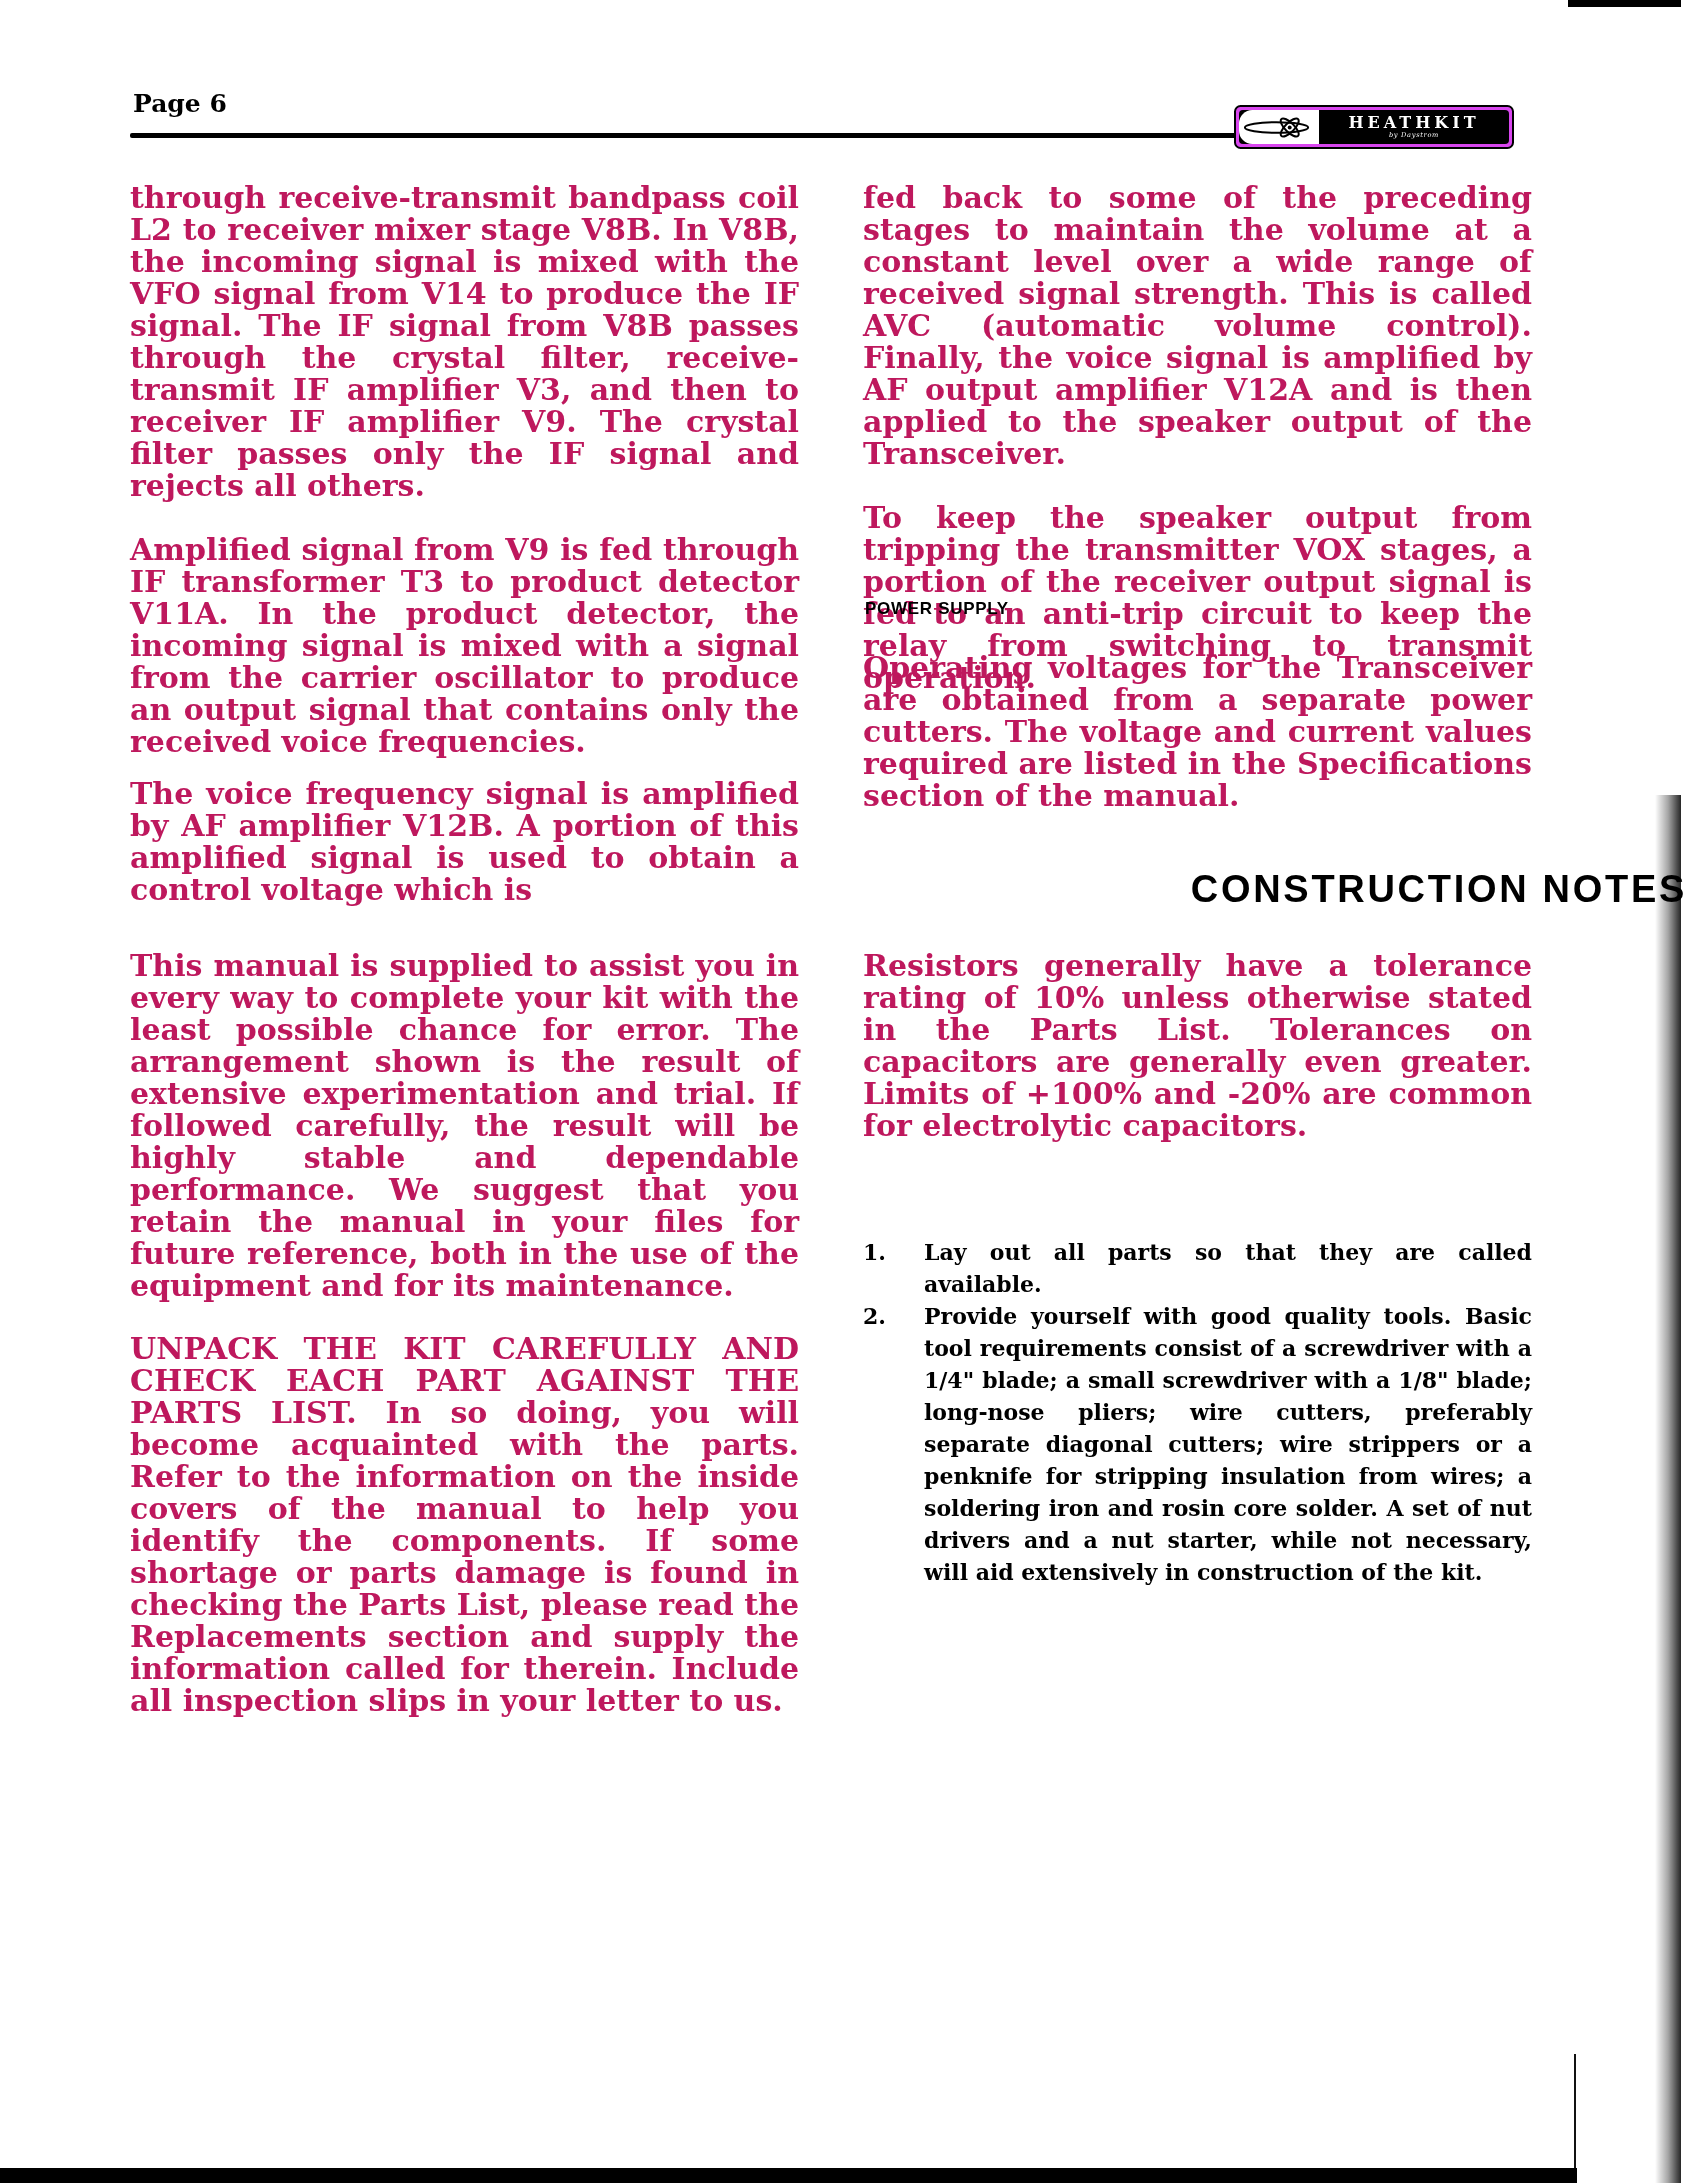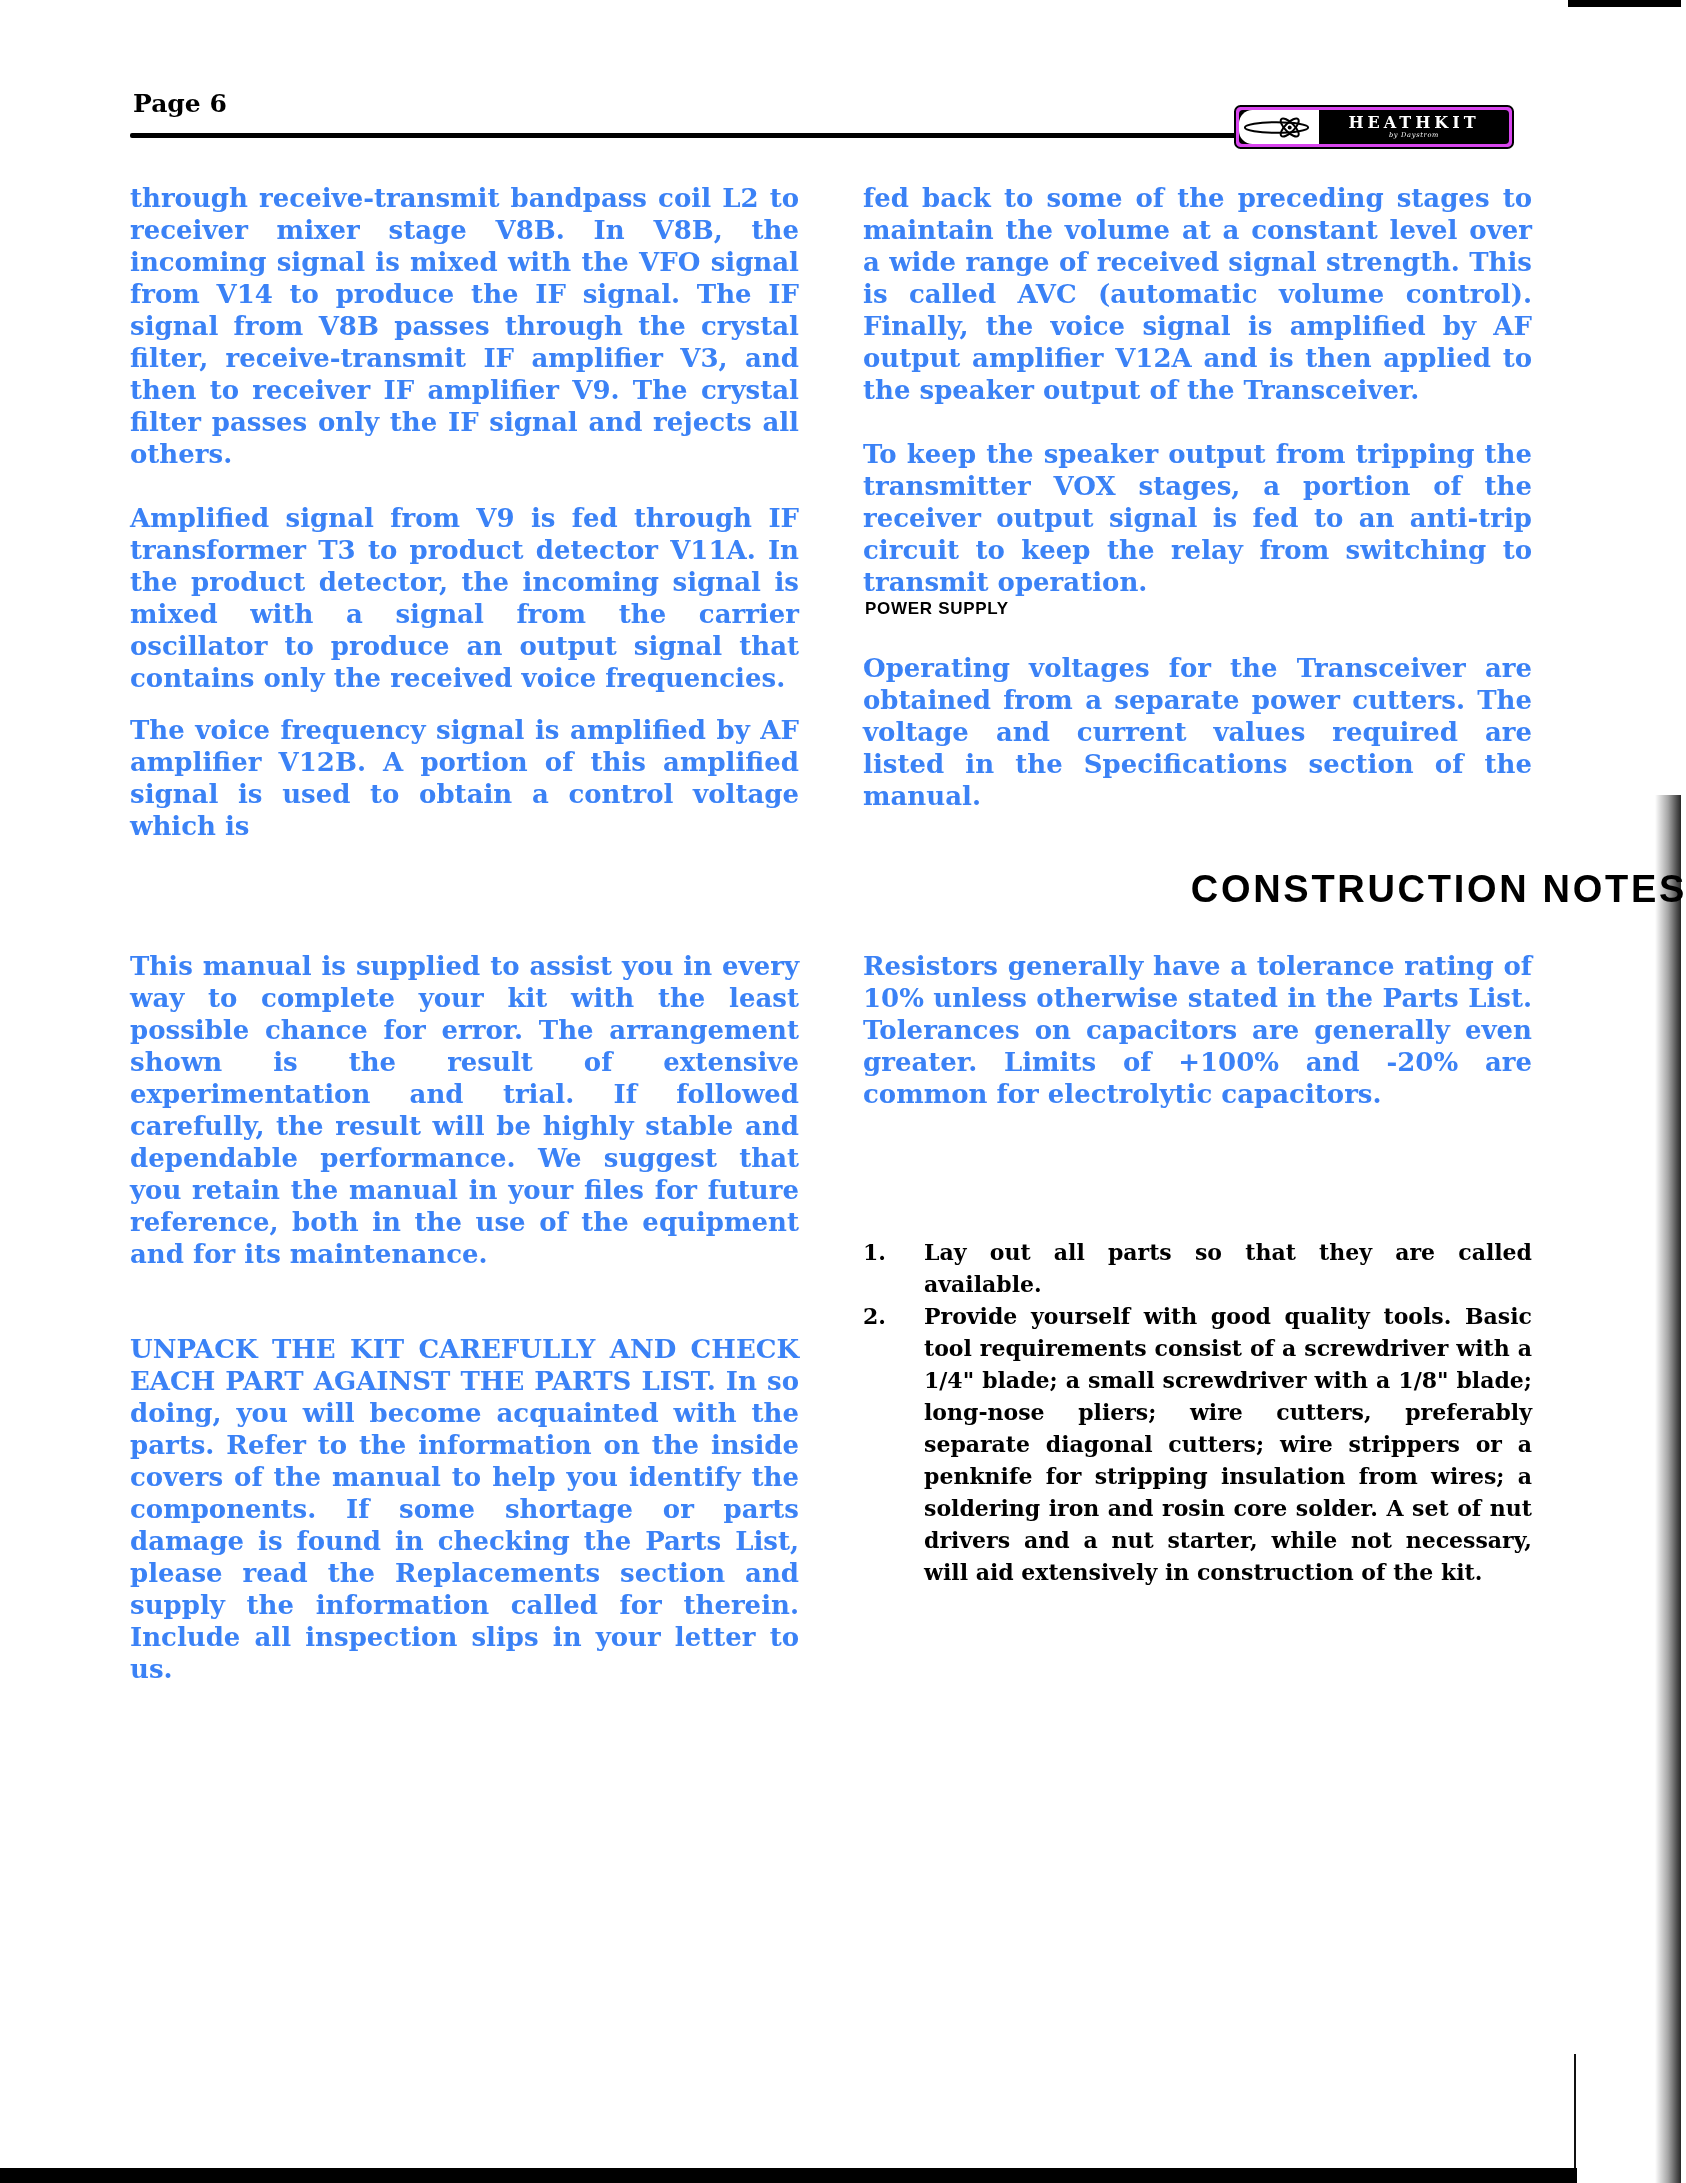--- a/index.html
+++ b/index.html
@@ -17,21 +17,21 @@
   .page-number { position: absolute; left: 133px; top: 89px; font-family: "DejaVu Serif", serif; font-weight: bold; font-size: 25px; color: #000; letter-spacing: 0px; }
   .header-rule { position: absolute; left: 130px; top: 133px; width: 1352px; height: 4.6px; background: #000; border-radius: 2px; }
   .logo { position: absolute; left: 1234px; top: 105px; width: 276px; height: 40px; border: 2.7px solid #000; border-radius: 6.6px; background: #d946ef; }
   .logo-inner { position: absolute; left: 2.7px; top: 2.7px; right: 2.7px; bottom: 2.7px; border-radius: 4px; background: #000; display: flex; align-items: center; }
   .logo-emblem { width: 80px; height: 100%; background: #fff; border-radius: 13.3px 0 0 13.3px; display: flex; align-items: center; justify-content: center; }
   .logo-text-wrap { flex: 1; display: flex; flex-direction: column; align-items: center; justify-content: center; color: #fff; }
   .logo-brand { font-family: "DejaVu Serif", serif; font-weight: bold; font-size: 16px; letter-spacing: 4px; color: #fff; line-height: 16px; }
   .logo-sub { font-family: "DejaVu Serif", serif; font-style: italic; font-size: 6.6px; color: #fff; line-height: 8px; letter-spacing: 0.7px; }
 
   
-  .col { position: absolute; width: 669px; font-family: "DejaVu Serif", serif; font-weight: bold; font-size: 26px; line-height: 32px; color: #3b82f6; text-align: justify; }
+  .col { position: absolute; width: 669px; font-family: "DejaVu Serif", serif; font-weight: bold; font-size: 30px; line-height: 32px; color: #be185d; text-align: justify; }
   .col p { margin: 0; }
   .col-left { left: 130px; }
   .col-right { left: 863px; }
 
   .section-heading { position: absolute; font-family: "Liberation Sans", sans-serif; font-weight: bold; color: #000; }
   .power-heading { left: 865px; top: 599px; font-size: 17px; letter-spacing: 0.7px; }
   .construction-heading { left: 0; width: 1687px; top: 868px; text-align: right; font-size: 38px; letter-spacing: 2.7px; padding-left: 26.5px; box-sizing: border-box; }
 
   .list { position: absolute; left: 863px; width: 669px; font-family: "DejaVu Serif", serif; font-weight: bold; font-size: 22px; line-height: 32px; color: #000; }
   .list-item { display: flex; }

